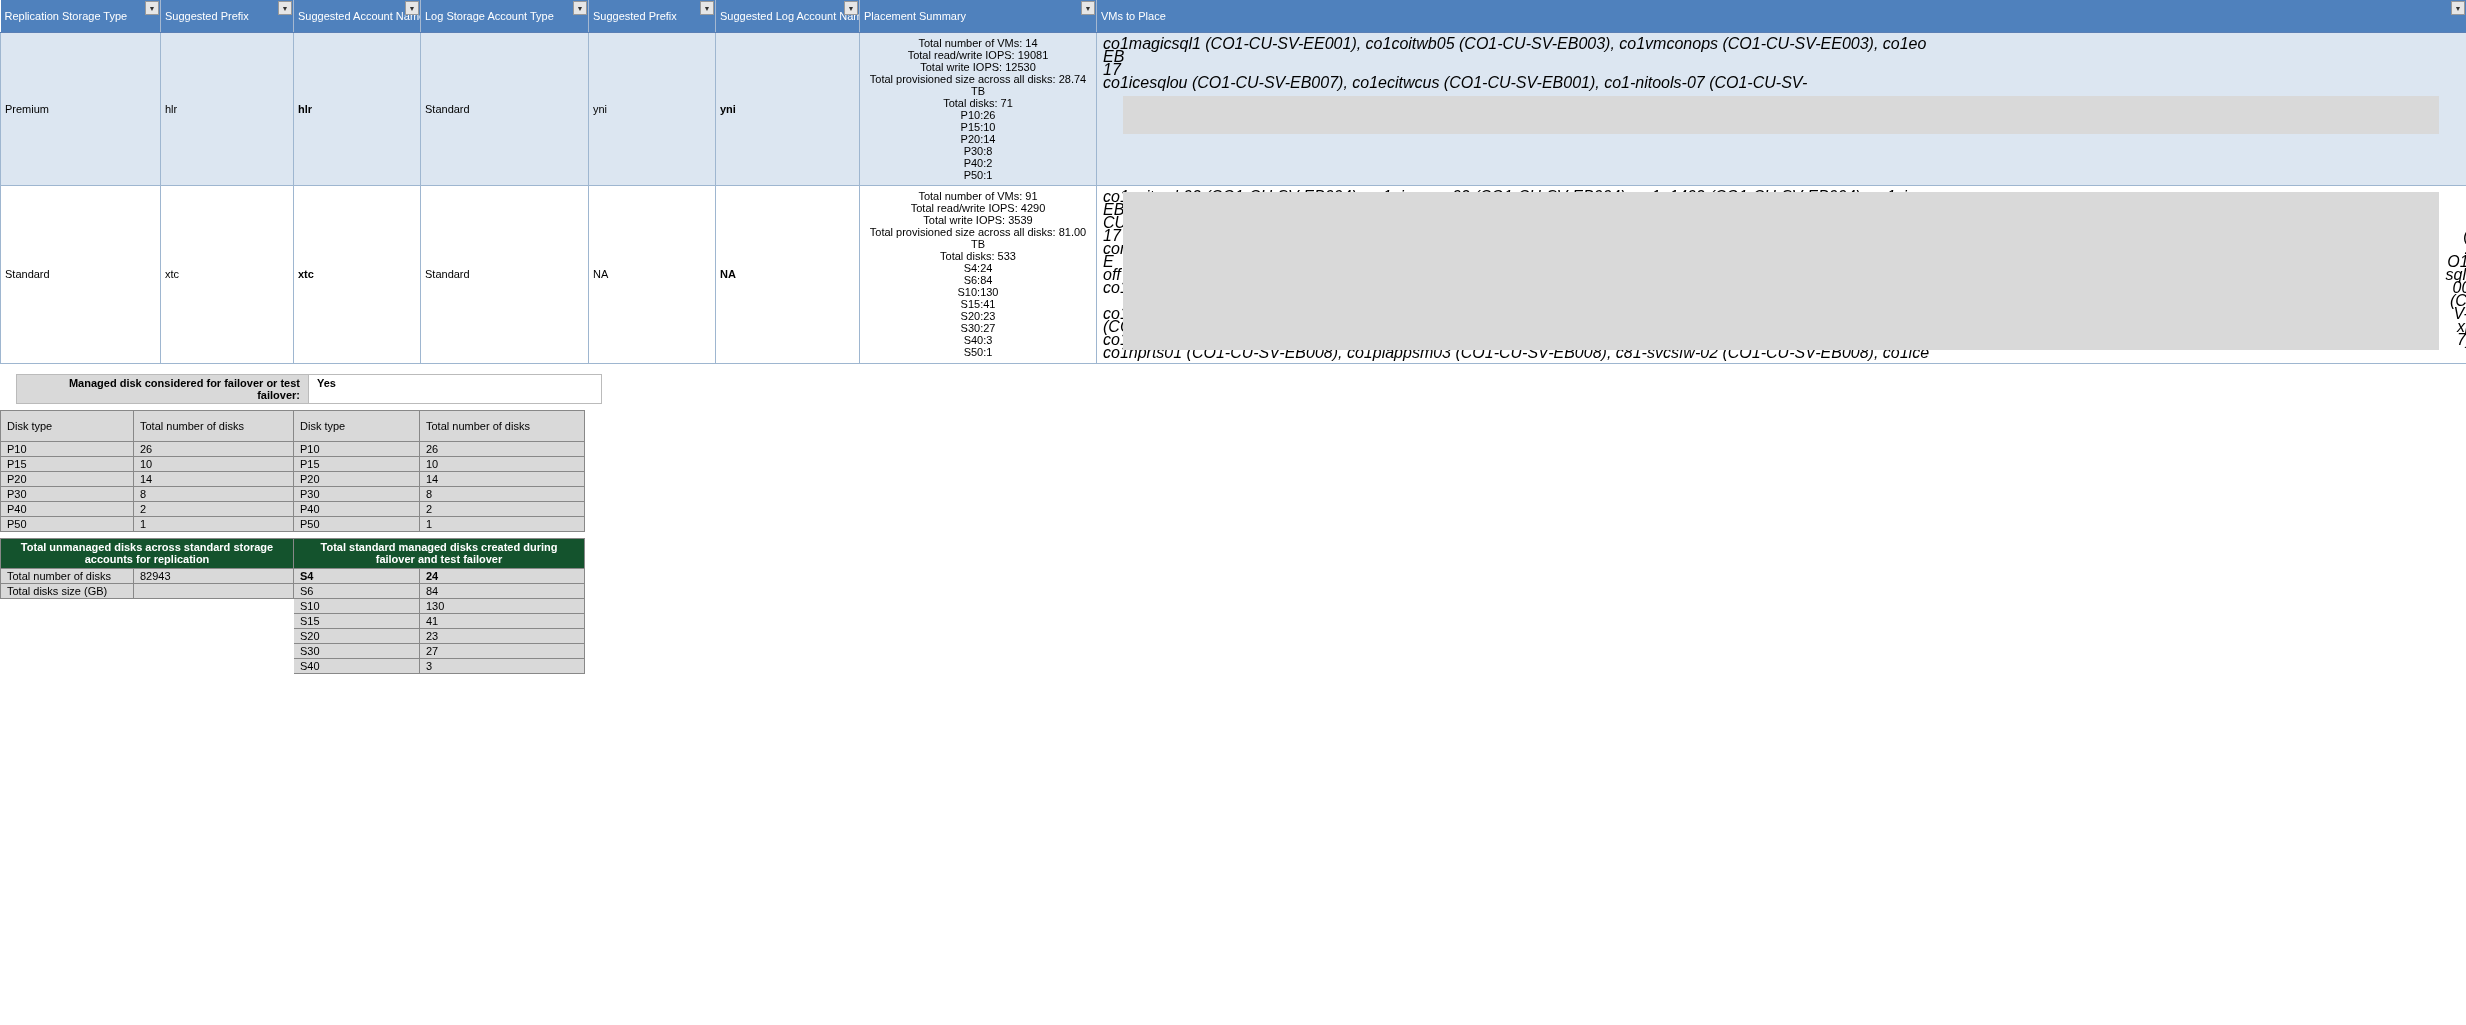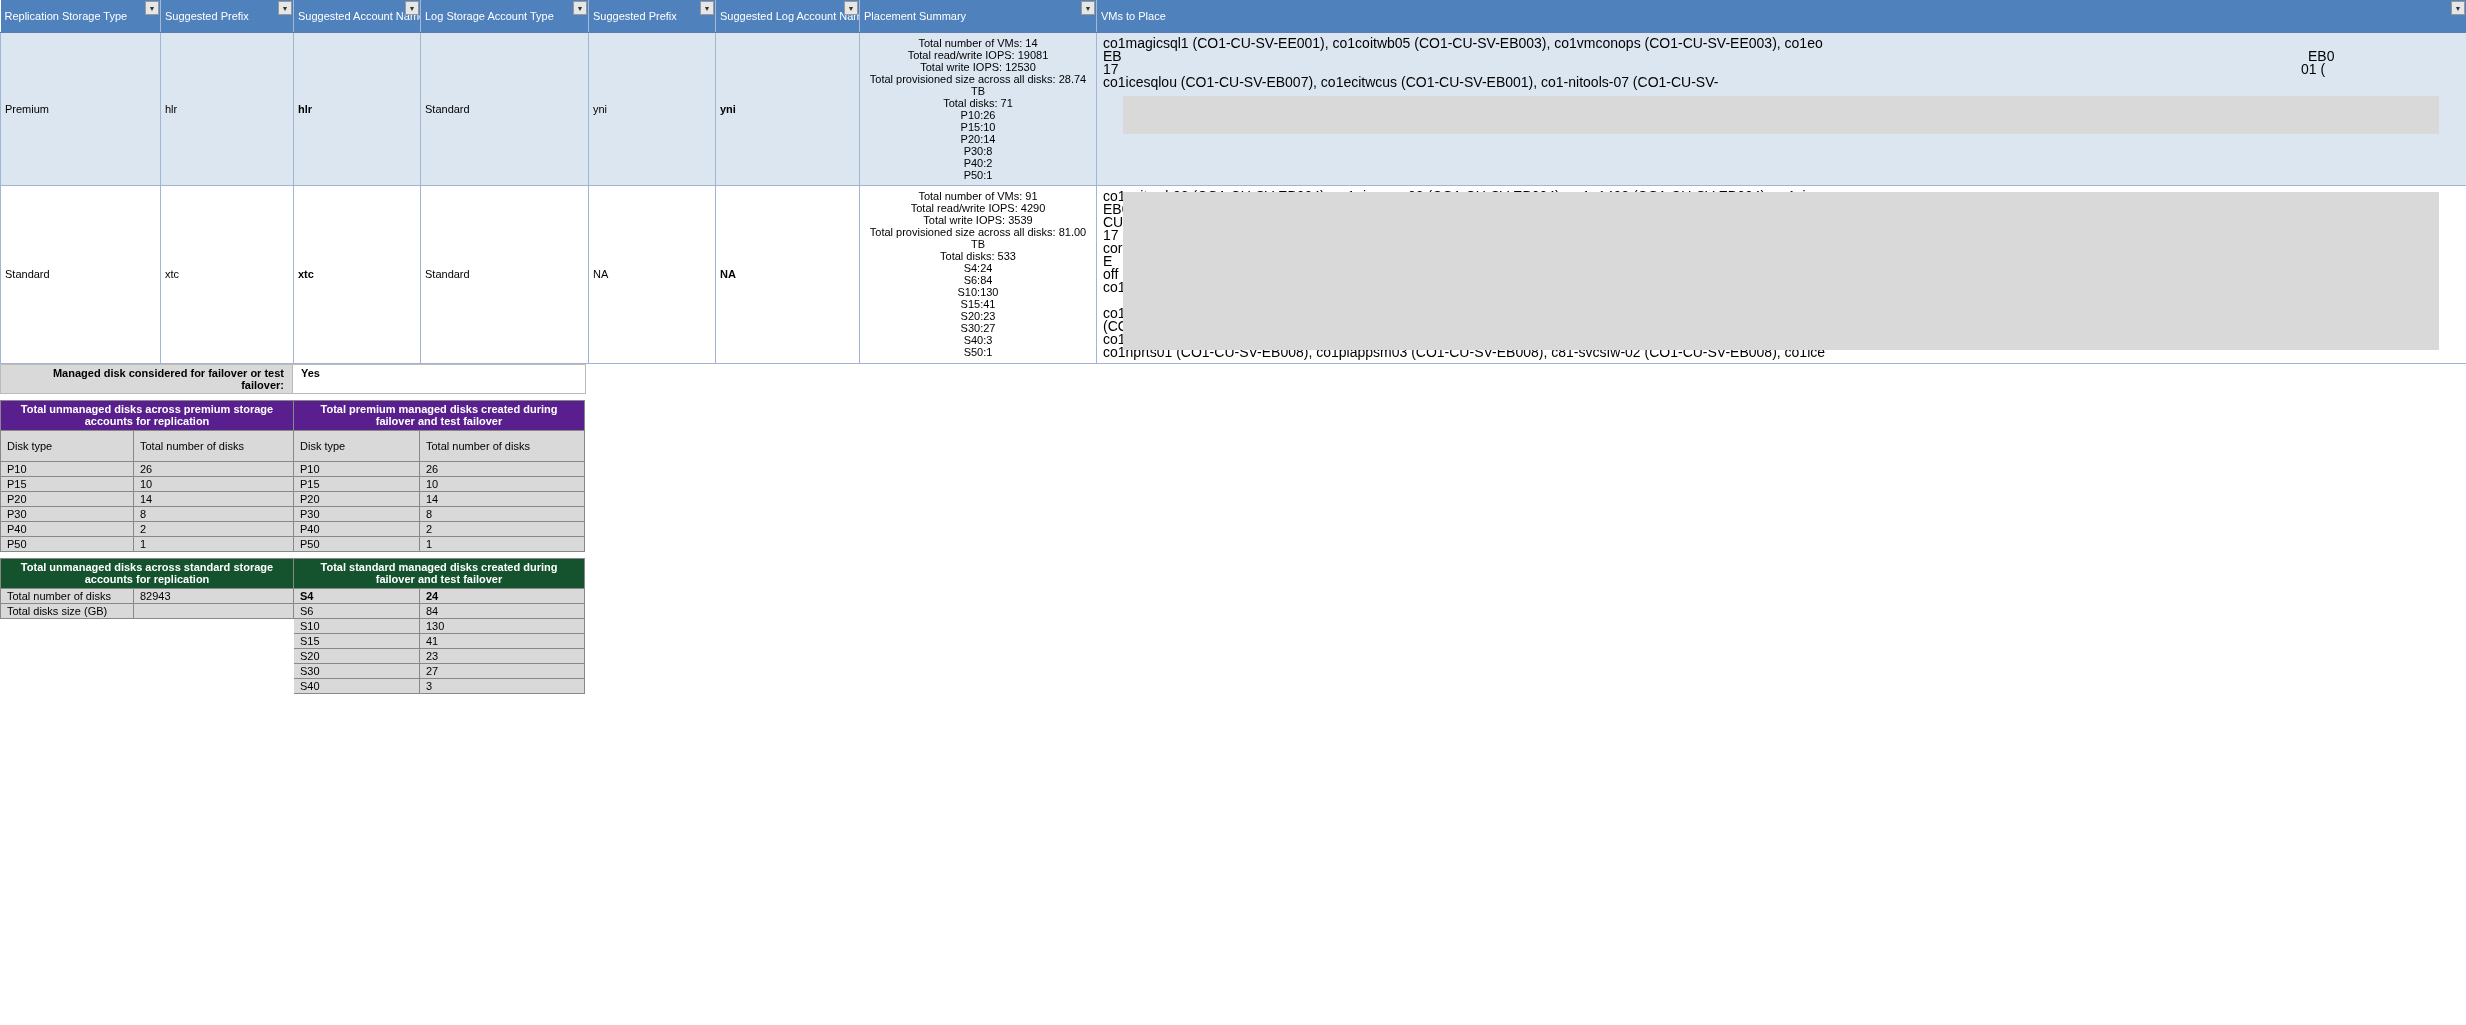--- a/index.html
+++ b/index.html
@@ -44,41 +44,43 @@
   }
   .main-table td {
     border: 1px solid #9eb6d0;
     padding: 2px 4px;
     vertical-align: middle;
     text-align: left;
   }
   .main-table tr.row-premium td { background: #dce6f1; }
   .main-table tr.row-standard td { background: #fff; }
   .main-table td.summary-cell, .main-table td.vms-cell { text-align: left; padding: 4px 6px; }
-  .main-table td.vms-cell { vertical-align: top; font-size: 14px; line-height: 13px; }
+  .main-table td.vms-cell { vertical-align: top; font-size: 16px; line-height: 13px; font-style: italic; }
   .summary-line { text-align: center; display: block; }
   .vms-cell { position: relative; overflow: hidden; }
   .redact {
     position: absolute;
     background: #d9d9d9;
   }
   .col-rep   { width: 160px; }
   .col-pref1 { width: 133px; }
   .col-acct  { width: 127px; }
   .col-log   { width: 168px; }
   .col-pref2 { width: 127px; }
   .col-logacct { width: 144px; }
   .col-sum   { width: 237px; }
   .col-vms   { width: 1370px; }
 
   .bold { font-weight: bold; }
 
   
   .managed-row {
     display: flex;
+    margin-top: 10px;
+    padding-left: 16px;
   }
   .managed-row .label {
     width: 293px;
     background: #d9d9d9;
     padding: 2px 8px;
     font-weight: bold;
     border: 1px solid #bbb;
     text-align: right;
   }
   .managed-row .value {
@@ -220,24 +222,20 @@
 </table>
 
 <div class="managed-row">
   <div class="label">Managed disk considered for failover or test failover:</div>
   <div class="value">Yes</div>
 </div>
 
 <div class="section-wrap">
   <table class="disk-table">
     <tbody>
-        <tr>
-      <th class="hdr hdr-purple col-a" colspan="2">Total  unmanaged disks across premium storage accounts for replication</th>
-      <th class="hdr hdr-purple col-c" colspan="2">Total premium managed disks created during failover and test failover</th>
-    </tr>
     <tr>
       <th class="sub col-a">Disk type</th>
       <th class="sub col-b">Total number of disks</th>
       <th class="sub col-c">Disk type</th>
       <th class="sub col-d">Total number of disks</th>
     </tr>
     </tbody>
       <tbody id="premium-body">
         <tr>
           <td class="col-a">P10</td>

